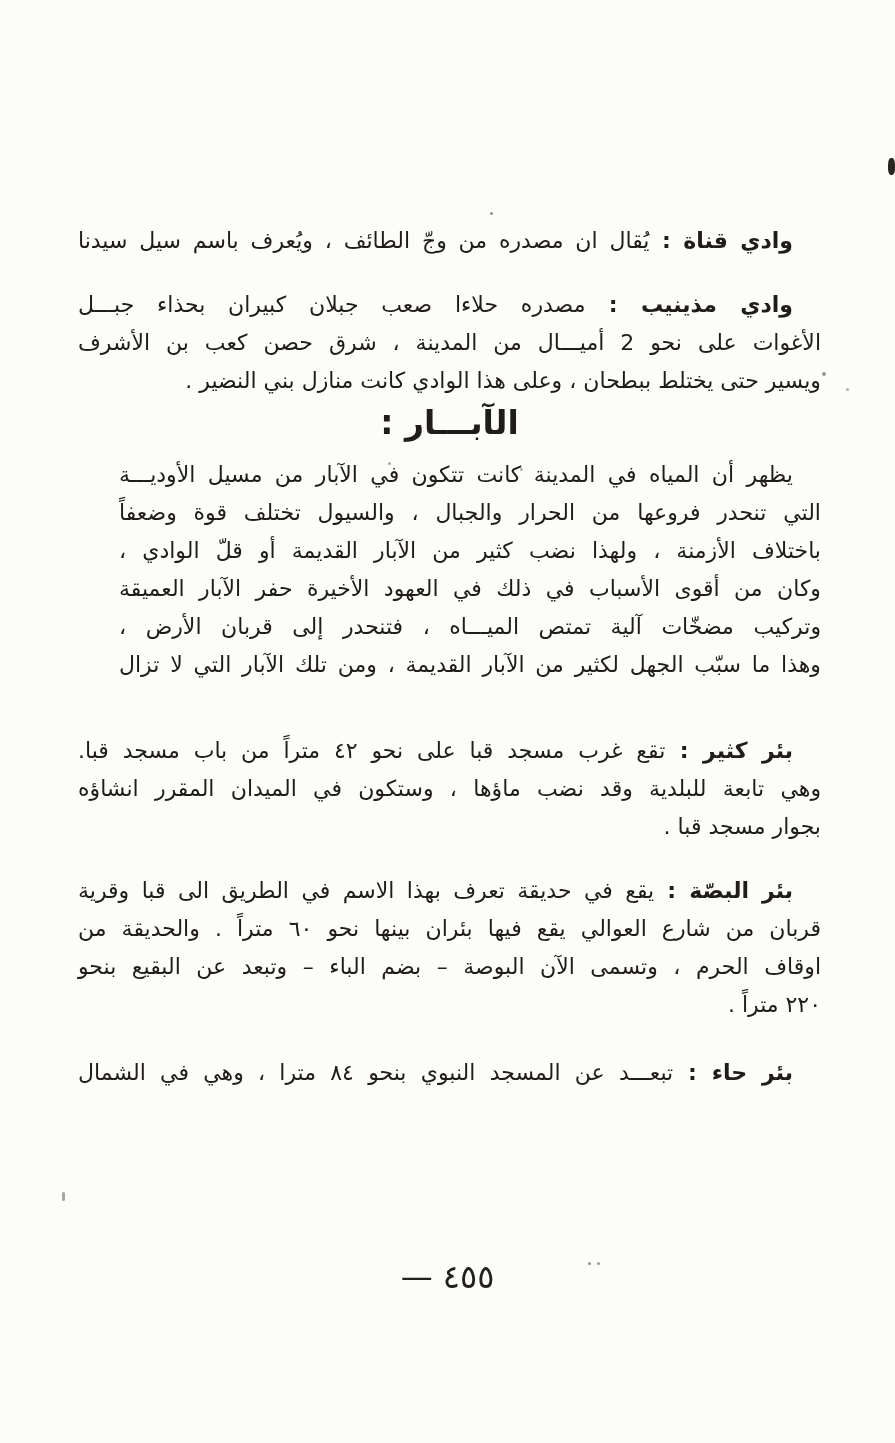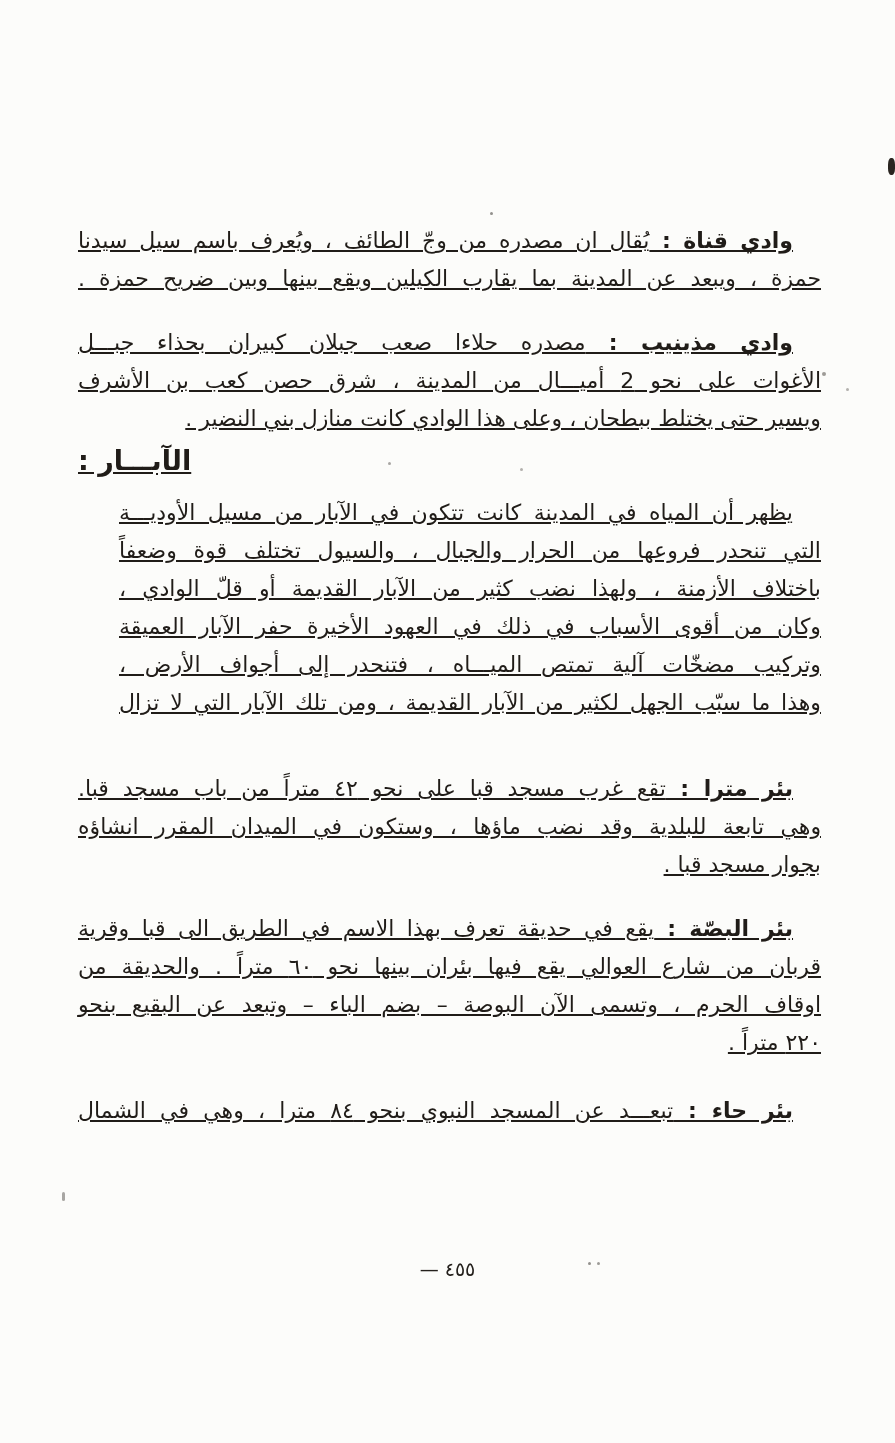--- a/index.html
+++ b/index.html
@@ -18,28 +18,28 @@
   }
   .text-block {
     position: absolute;
     top: 222px;
     right: 74px;
     left: 78px;
     direction: rtl;
     font-size: 22px;
     line-height: 38px;
   }
-  .text-block > div { margin-top: 0; text-decoration: underline; }
+  .text-block > div { margin-top: 0; }
   .para + .para { margin-top: 26px; }
   .heading {
     margin-top: 26px;
-    font-size: 27px;
+    font-size: 33px;
     font-weight: bold;
     line-height: 46px;
-    text-align: left;
+    text-align: center;
     letter-spacing: 0.5px;
   }
   .heading + .para { margin-top: 10px; margin-left: 41px; }
   
   .text-block > :nth-child(5) { margin-top: 48px; }
   .text-block > :nth-child(7) { margin-top: 30px; }
 
   .line {
     text-align: justify;
     text-align-last: justify;
@@ -51,21 +51,21 @@
   .line.first { text-indent: 28px; }
   .lead { font-weight: bold; }
 
   .page-number {
     position: absolute;
     top: 1258px;
     left: 0;
     right: 0;
     text-align: center;
     direction: ltr;
-    font-size: 19px;
+    font-size: 32px;
     letter-spacing: 4px;
     color: #24201c;
   }
 
   
   .speck {
     position: absolute;
     background: #2a2520;
     border-radius: 50%;
   }
@@ -79,38 +79,37 @@
   .s8 { top: 1262px; left: 588px; width: 3px; height: 3px; opacity: .5; }
   .s9 { top: 1262px; left: 597px; width: 3px; height: 3px; opacity: .45; }
 </style>
 </head>
 <body>
 
 <div class="page">
   <div class="text-block" id="content">
       <div class="para">
         <div class="line first"><span class="lead">وادي قناة : </span>يُقال ان مصدره من وجّ الطائف ، ويُعرف باسم سيل سيدنا</div>
-        <div class="line">حمزة ، ويبعد عن المدينة بما يقارب الكيلين ويقع بينها وبين ضريح حمزة .</div>
       </div>
       <div class="para">
         <div class="line first"><span class="lead">وادي مذينيب : </span>مصدره حلاءا صعب جبلان كبيران بحذاء جبـــل</div>
         <div class="line">الأغوات على نحو 2 أميـــال من المدينة ، شرق حصن كعب بن الأشرف</div>
         <div class="line last">ويسير حتى يختلط ببطحان ، وعلى هذا الوادي كانت منازل بني النضير .</div>
       </div>
       <div class="heading">الآبـــار :</div>
       <div class="para">
         <div class="line first">يظهر أن المياه في المدينة كانت تتكون في الآبار من مسيل الأوديـــة</div>
         <div class="line">التي تنحدر فروعها من الحرار والجبال ، والسيول تختلف قوة وضعفاً</div>
         <div class="line">باختلاف الأزمنة ، ولهذا نضب كثير من الآبار القديمة أو قلّ الوادي ،</div>
         <div class="line">وكان من أقوى الأسباب في ذلك في العهود الأخيرة حفر الآبار العميقة</div>
-        <div class="line">وتركيب مضخّات آلية تمتص الميـــاه ، فتنحدر إلى أجواف الأرض ،</div>
+        <div class="line">وتركيب مضخّات آلية تمتص الميـــاه ، فتنحدر إلى قربان الأرض ،</div>
         <div class="line">وهذا ما سبّب الجهل لكثير من الآبار القديمة ، ومن تلك الآبار التي لا تزال</div>
       </div>
       <div class="para">
-        <div class="line first"><span class="lead">بئر مترا : </span>تقع غرب مسجد قبا على نحو ٤٢ متراً من باب مسجد قبا.</div>
+        <div class="line first"><span class="lead">بئر كثير : </span>تقع غرب مسجد قبا على نحو ٤٢ متراً من باب مسجد قبا.</div>
         <div class="line">وهي تابعة للبلدية وقد نضب ماؤها ، وستكون في الميدان المقرر انشاؤه</div>
         <div class="line last">بجوار مسجد قبا .</div>
       </div>
       <div class="para">
         <div class="line first"><span class="lead">بئر البصّة : </span>يقع في حديقة تعرف بهذا الاسم في الطريق الى قبا وقرية</div>
         <div class="line">قربان من شارع العوالي يقع فيها بئران بينها نحو ٦٠ متراً . والحديقة من</div>
         <div class="line">اوقاف الحرم ، وتسمى الآن البوصة – بضم الباء – وتبعد عن البقيع بنحو</div>
         <div class="line last">٢٢٠ متراً .</div>
       </div>
       <div class="para">

